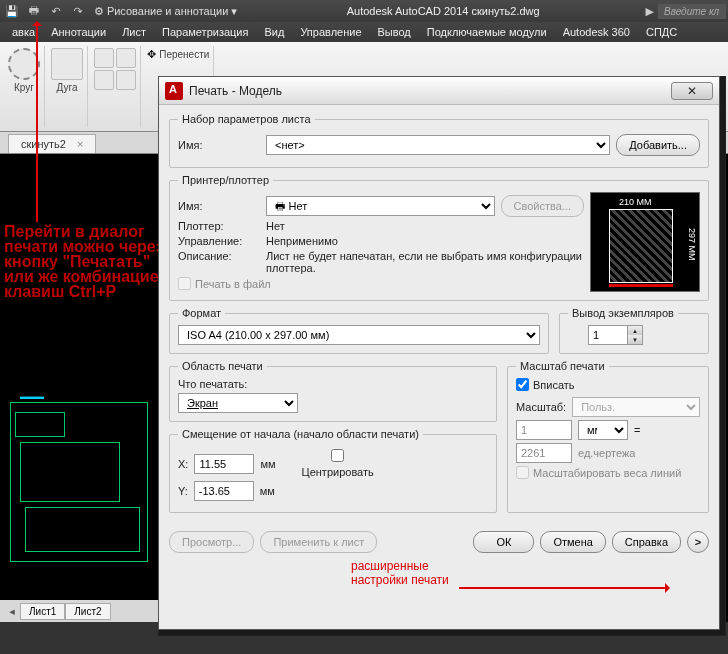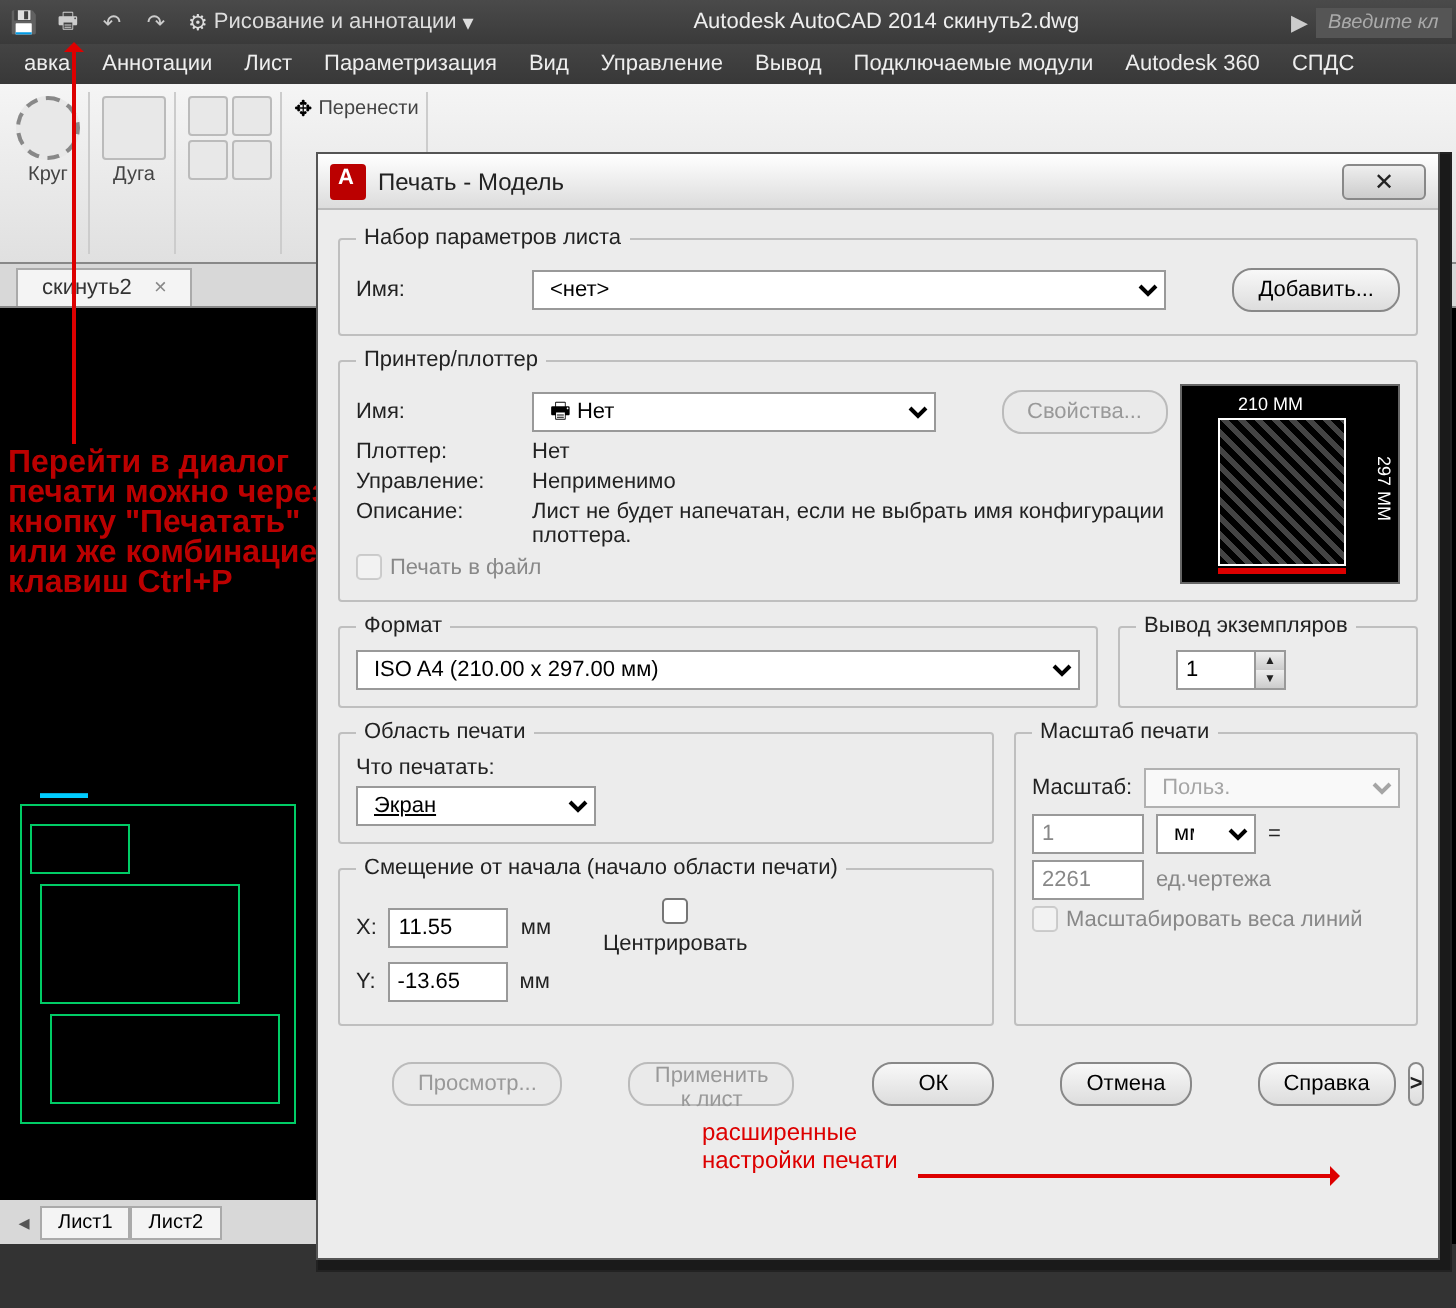--- a/index.html
+++ b/index.html
@@ -50,21 +50,21 @@
   .dlg-title .t { flex: 1; font-size: 12px; }
   .dlg-close { width: 42px; height: 18px; background: linear-gradient(#eee,#ccc); border: 1px solid #888; border-radius: 3px; display: flex; align-items: center; justify-content: center; cursor: pointer; font-family: Arial; font-size: 12px; }
   
   .dlg-body { padding: 8px 10px; }
   fieldset { border: 1px solid #bfbfbf; border-radius: 2px; padding: 6px 8px 8px 8px; margin-bottom: 6px; }
   legend { font-size: 11px; padding: 0 4px; color: #222; }
   .row { display: flex; align-items: center; gap: 6px; margin: 3px 0; }
   .lbl { width: 82px; }
   select, input[type=text] { border: 1px solid #999; background: #fff; height: 20px; padding: 1px 4px; font-size: 11px; }
   select { padding-right: 14px; }
-  .btn { background: linear-gradient(#f8f8f8,#ddd); border: 1px solid #888; height: 22px; padding: 0 12px; font-size: 11px; cursor: pointer; border-radius: 10px; margin-left: 27px; }
+  .btn { background: linear-gradient(#f8f8f8,#ddd); border: 1px solid #888; height: 22px; padding: 0 12px; font-size: 11px; cursor: pointer; border-radius: 10px; }
   .btn.dis { color: #999; border-color: #bbb; background: #eaeaea; }
   .chk { display: flex; align-items: center; gap: 4px; }
   .chk input { width: 13px; height: 13px; }
   .grey { color: #888; }
   
   .cols { display: flex; gap: 10px; }
   .col-l { flex: 1; }
   .col-r { width: 202px; }
   
   .preview { width: 110px; height: 100px; background: #000; border: 1px solid #666; position: relative; margin-left: auto; }
@@ -260,20 +260,24 @@
           </div>
           <div class="row">
             <span>Y:</span>
             <input type="text" style="width: 60px;" value="-13.65">
             <span>мм</span>
           </div>
         </fieldset>
       </div>
       <fieldset class="col-r">
         <legend>Масштаб печати</legend>
+        <label class="chk">
+            <input type="checkbox" checked="" style="">
+            <span>Вписать</span>
+          </label>
         <div class="row" style="margin-top:6px;">
           <span>Масштаб:</span>
           <select style="flex:1" disabled="" class="grey"><option>Польз.</option></select>
         </div>
         <div class="row">
           <input type="text" style="width: 56px;" disabled="" class="grey" value="1">
           <select style="width:50px;"><option>мм</option></select>
           <span>=</span>
         </div>
         <div class="row">

